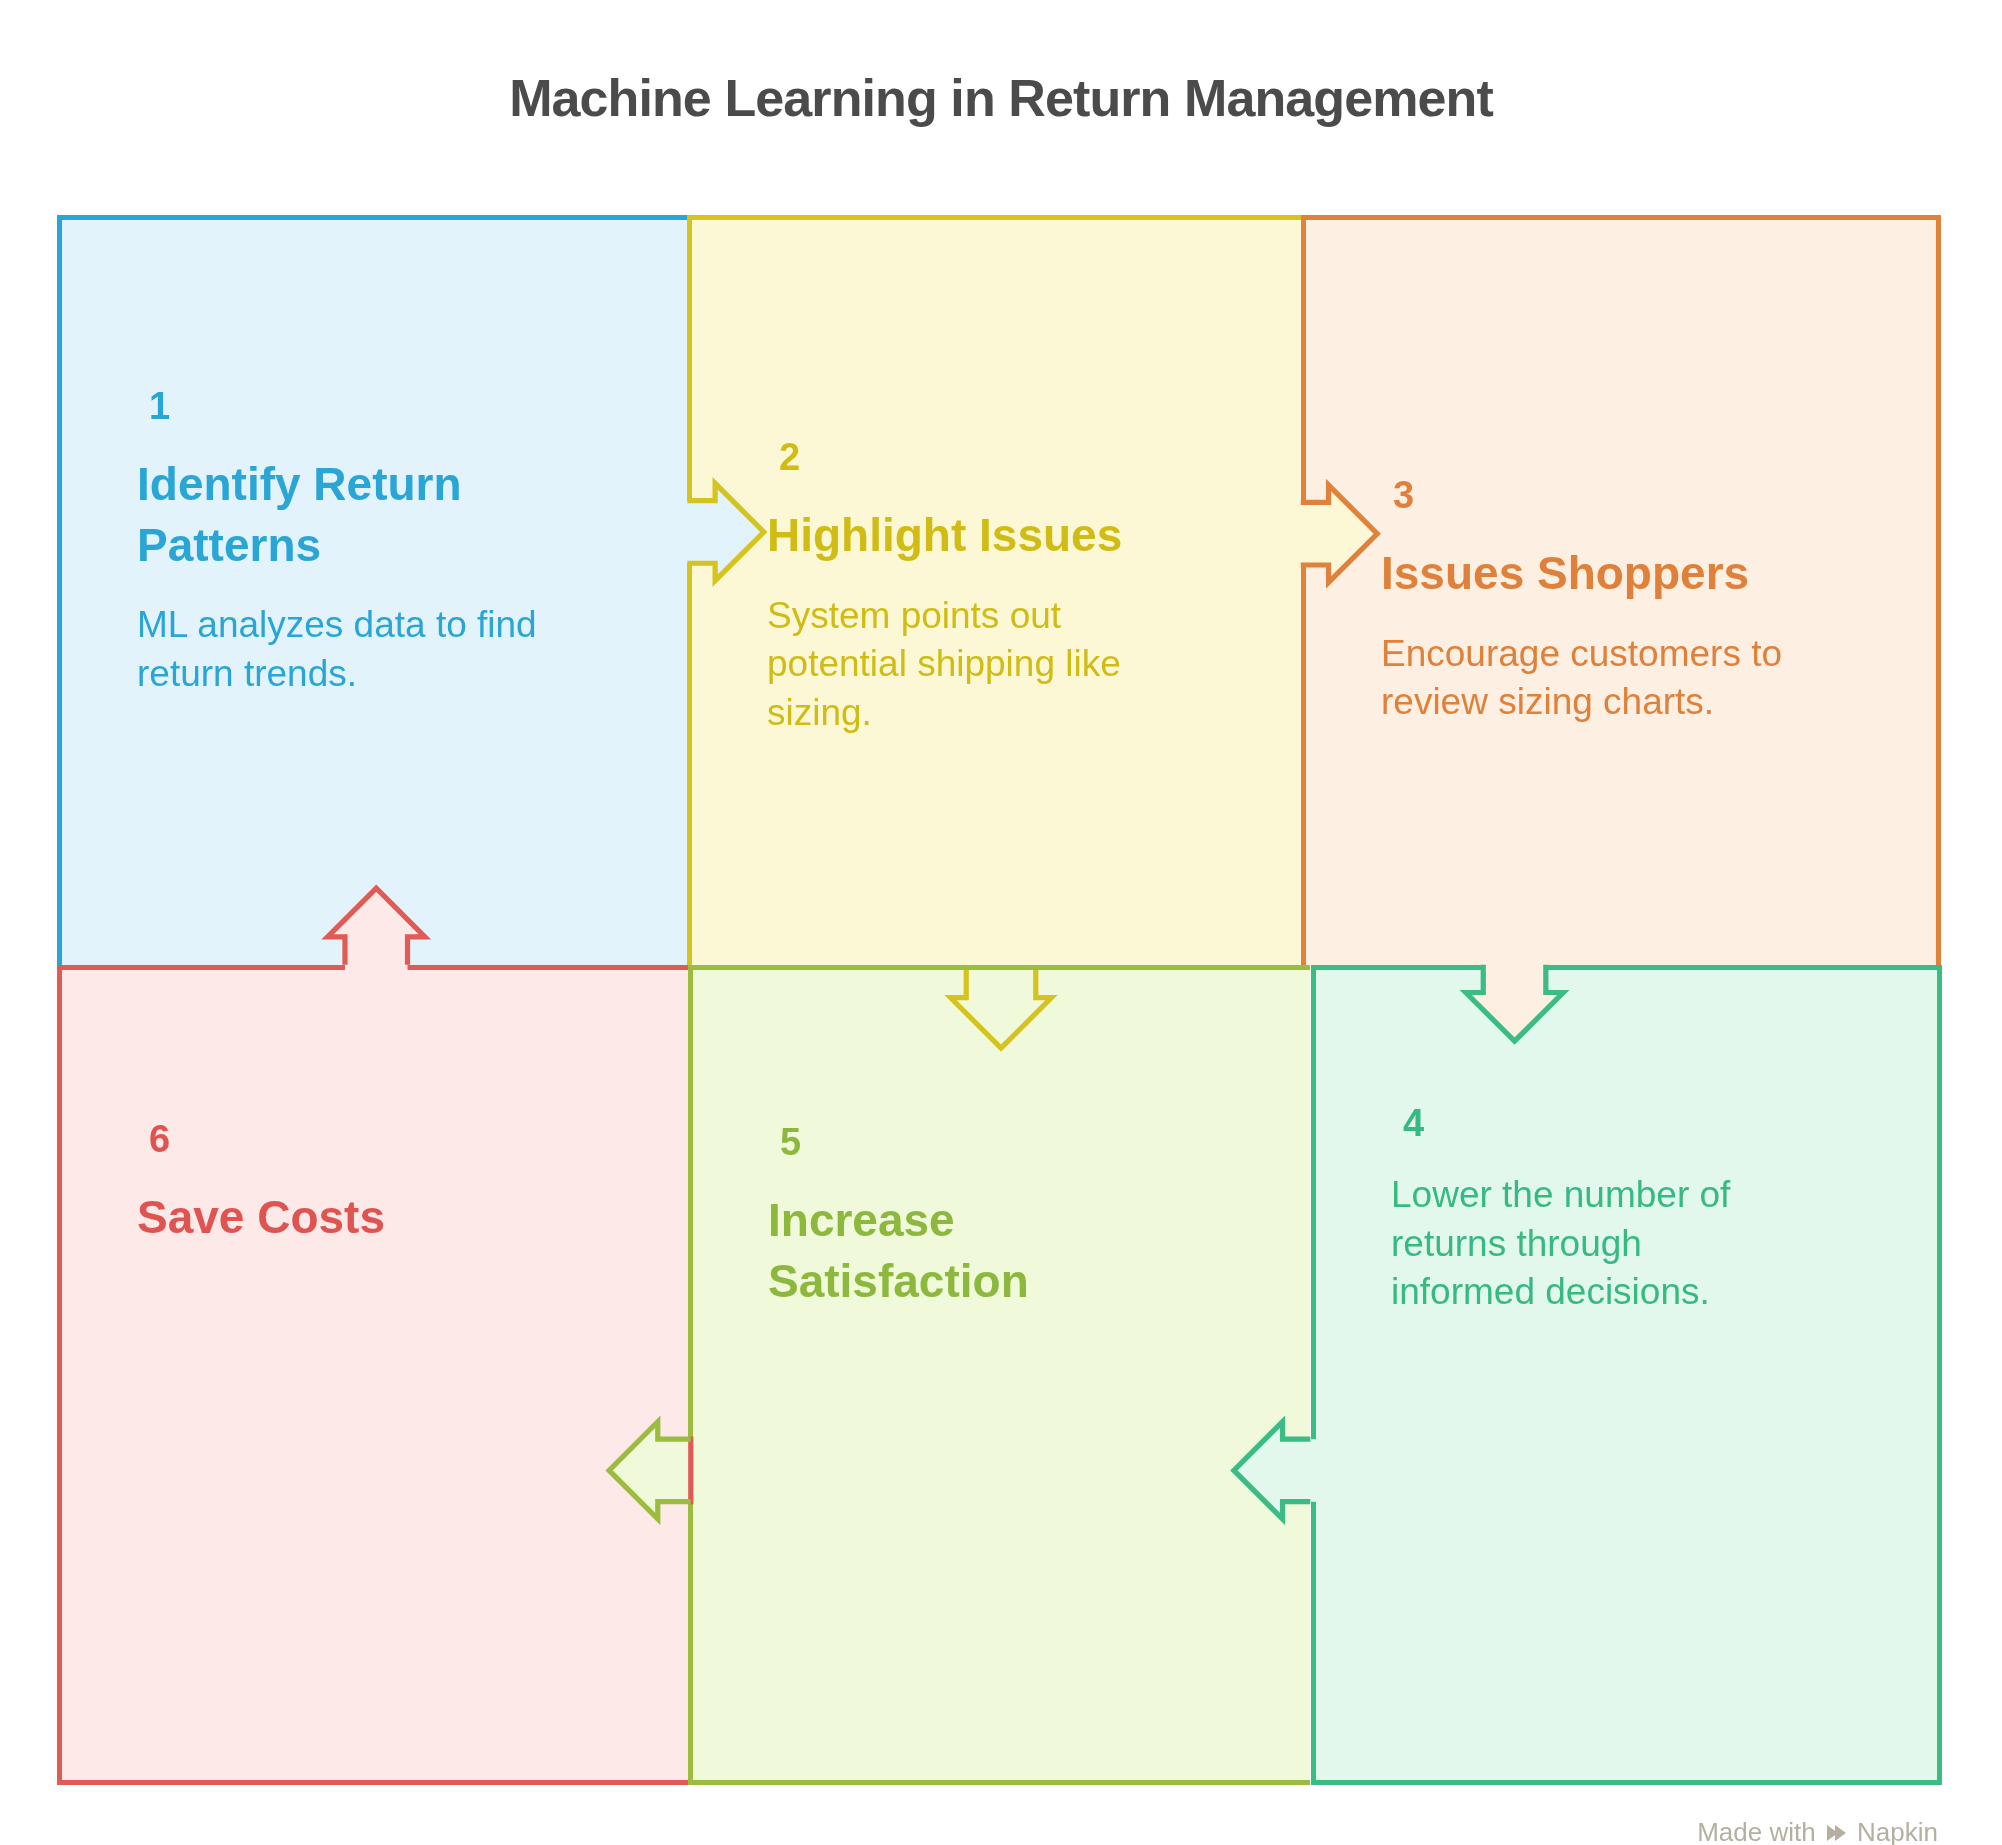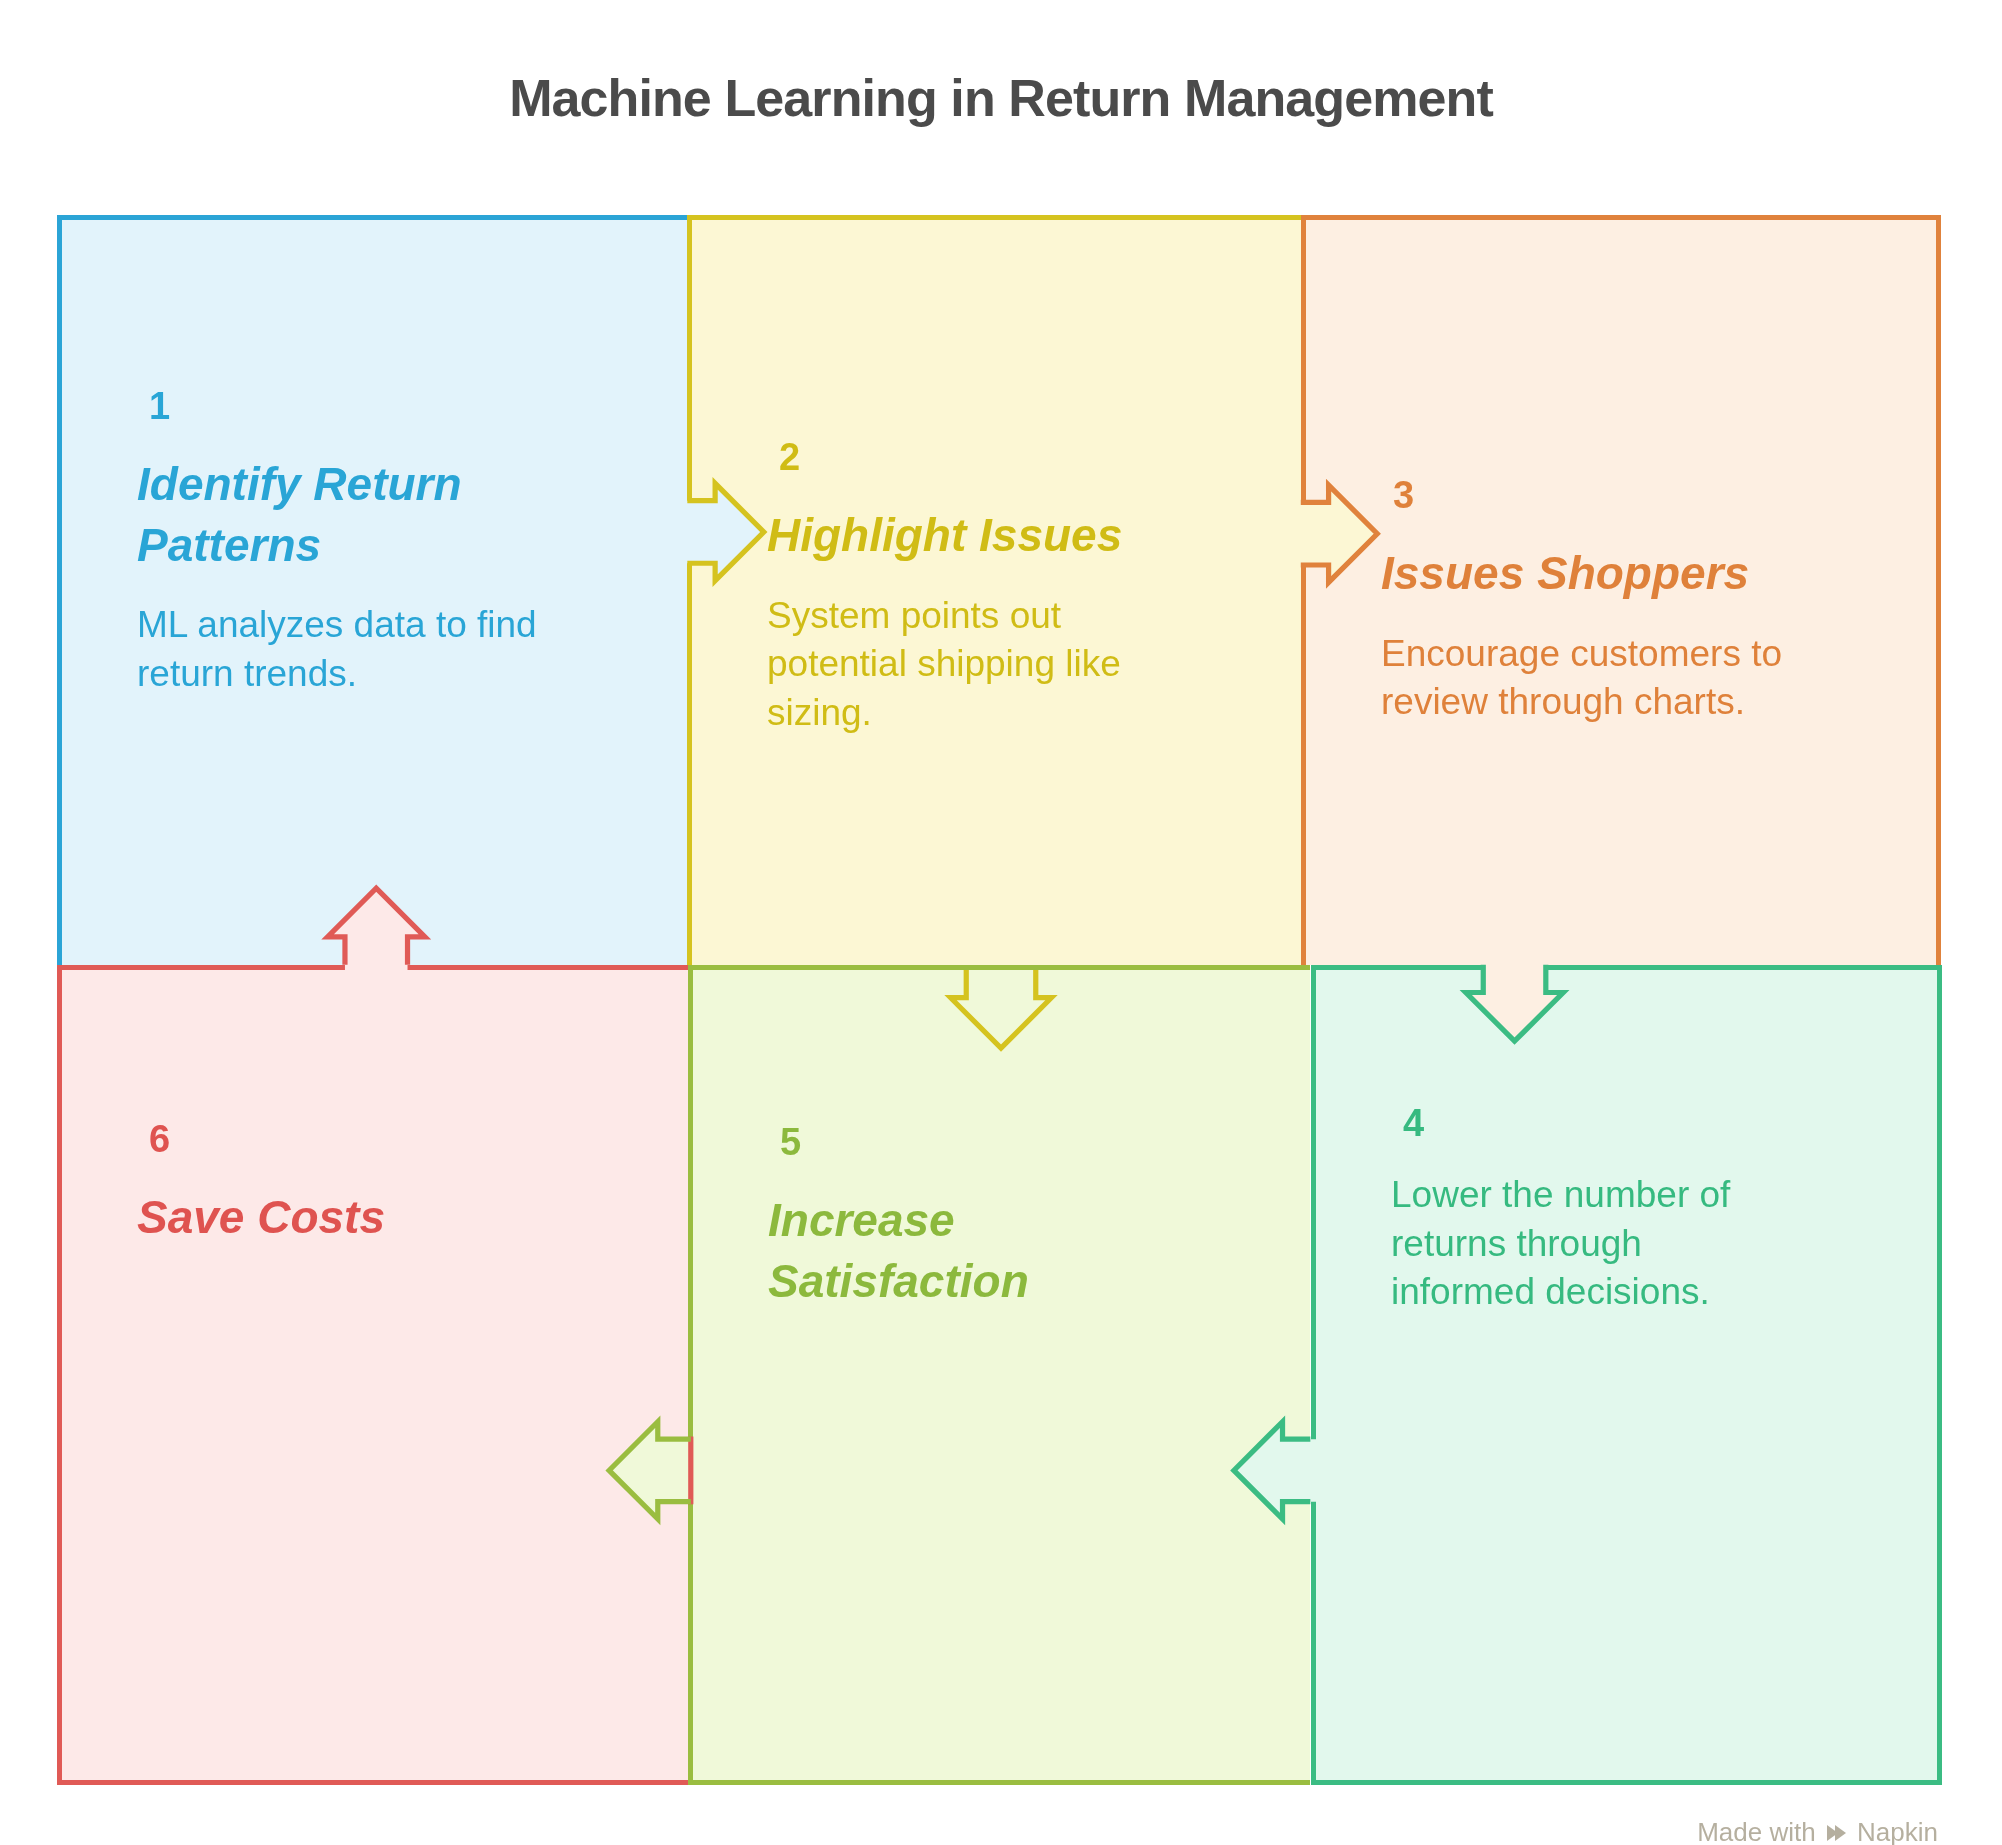--- a/index.html
+++ b/index.html
@@ -7,21 +7,21 @@
   #canvas{position:relative;width:2002px;height:1846px;background:#ffffff;overflow:hidden;}
 
   .page-title{
     position:absolute;top:68px;left:0;width:100%;
     text-align:center;font-size:52px;font-weight:700;letter-spacing:-0.9px;
   }
 
   .panel{position:absolute;box-sizing:border-box;border:0 solid transparent;}
   .panel .content{position:absolute;left:75px;width:513px;}
   .step-num{font-size:38px;font-weight:700;padding-left:12px;line-height:1.1;}
-  .step-title{font-size:46px;font-weight:700;line-height:1.32;margin:26px 0 0 0;white-space:pre-line;font-style:italic;}
+  .step-title{font-size:46px;font-weight:700;line-height:1.32;margin:26px 0 0 0;white-space:pre-line;}
   .step-desc{font-size:37px;font-weight:400;line-height:1.32;margin:26px 0 0 0;white-space:pre-line;}
 
   
   .p0{left:57px;  top:215px;  width:630px; height:750px; border-top-width:5.2px;border-left-width:5.2px;}
   .p1{left:687px; top:215px;  width:614px; height:750px; border-top-width:5.2px;border-left-width:5.2px;}
   .p2{left:1301px;top:215px;  width:640px; height:750px; border-top-width:5.2px;border-left-width:5.2px;border-right-width:5.2px;}
   .p3{left:1311px;top:965px; width:631px; height:820px; border-width:5.2px;}
   .p4{left:688px; top:965px; width:622px; height:820px; border-top-width:5.2px;border-left-width:5.2px;border-bottom-width:5.2px;}
   .p5{left:57px;  top:965px; width:631px; height:820px; border-top-width:5.2px;border-left-width:5.2px;border-bottom-width:5.2px;}
 
@@ -63,21 +63,21 @@
 potential shipping like
 sizing.</div>
     </div>
   </div>
 
   <div class="panel p2" style="background: rgb(253, 239, 226); border-color: rgb(224, 130, 60); color: rgb(223, 129, 58);">
     <div class="content c2">
       <div class="step-num">3</div>
       <div class="step-title">Issues Shoppers</div>
       <div class="step-desc">Encourage customers to
-review through charts.</div>
+review sizing charts.</div>
     </div>
   </div>
 
   <div class="panel p3" style="background: rgb(226, 248, 237); border-color: rgb(59, 188, 131); color: rgb(54, 186, 128);">
     <div class="content c3">
       <div class="step-num">4</div>
       <div class="step-desc">Lower the number of
 returns through
 informed decisions.</div>
     </div>

